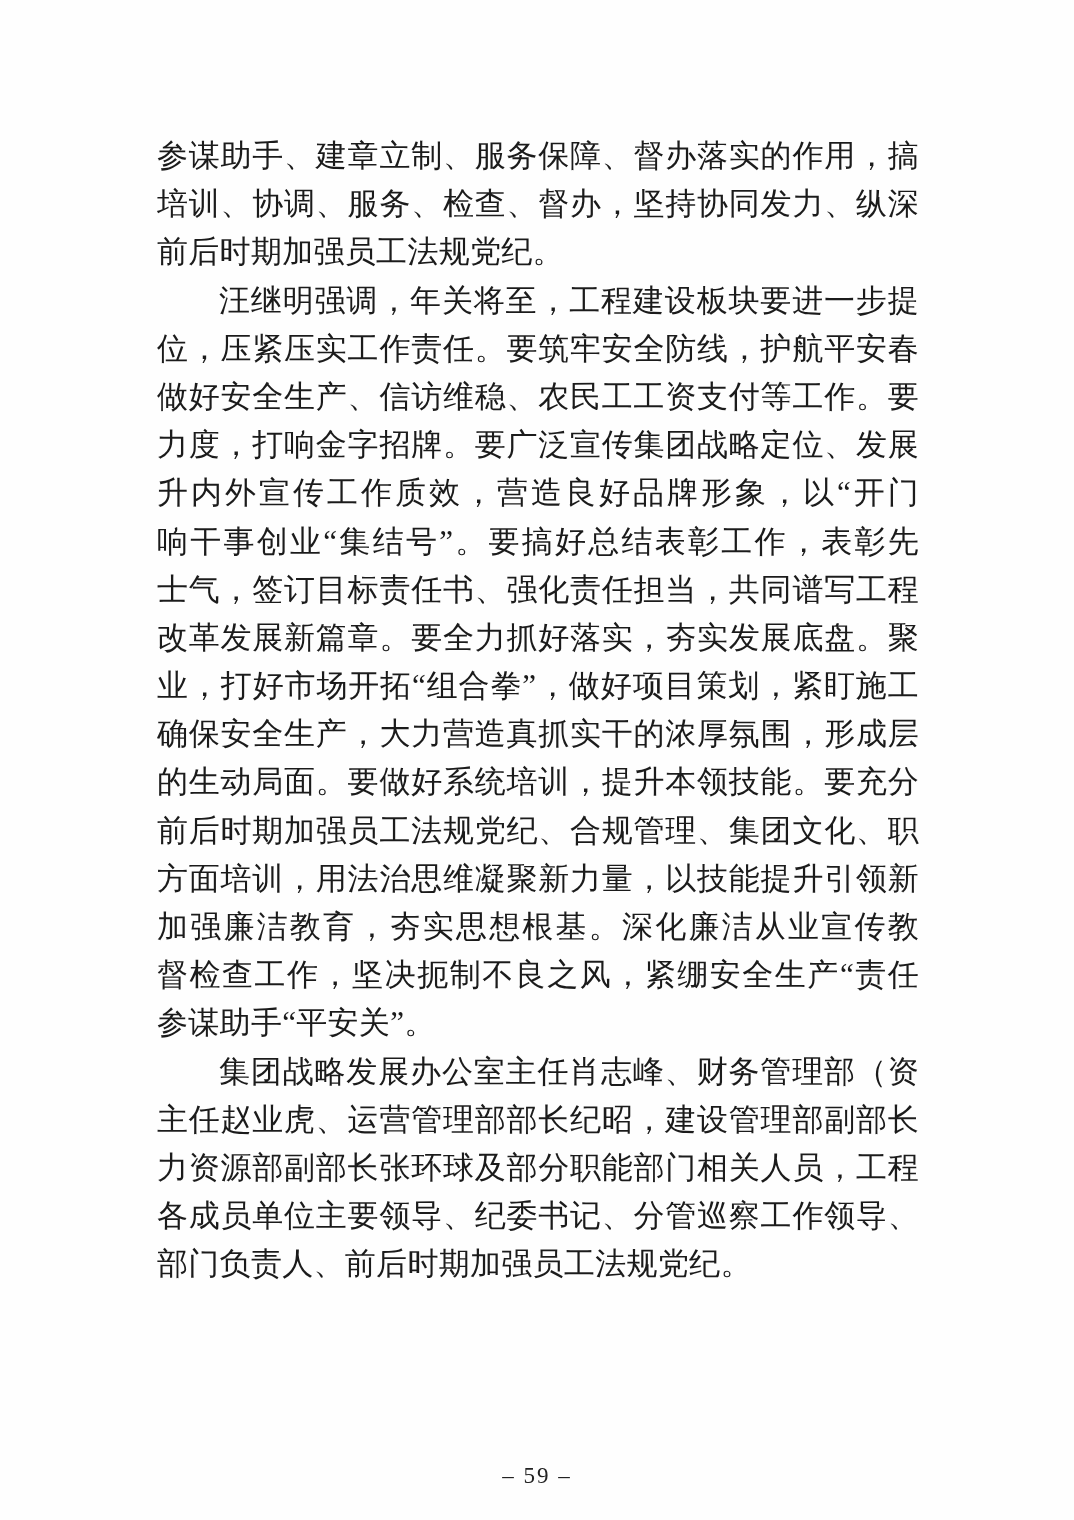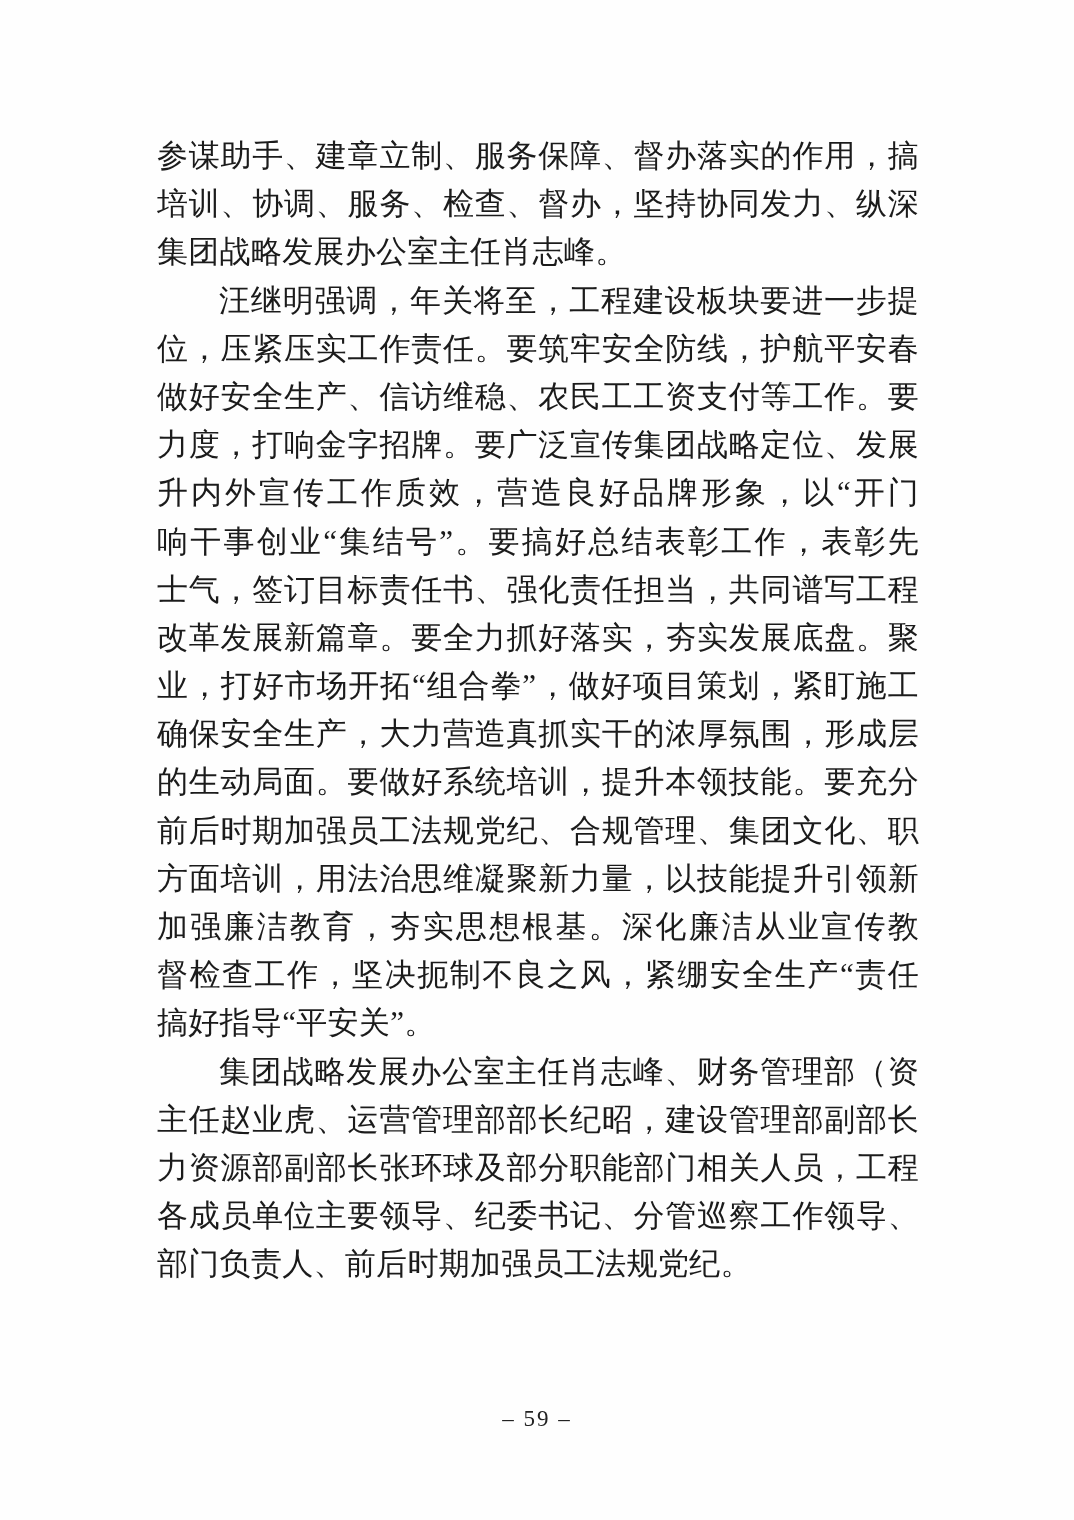--- a/index.html
+++ b/index.html
@@ -45,58 +45,58 @@
     text-indent: 2em;
   }
   .line.para-end {
     text-align: left;
     text-align-last: left;
     -moz-text-align-last: left;
   }
   .page-footer {
     position: absolute;
     left: 0;
-    top: 1402px;
+    top: 1459px;
     width: 100%;
     text-align: center;
   }
   .page-number {
     font-size: 23px;
     line-height: 34px;
     letter-spacing: 2px;
     color: #222222;
   }
 </style>
 </head>
 <body>
 
 <div class="sheet">
   <main class="doc-body">
       <div class="paragraph">
         <div class="line">参谋助手、建章立制、服务保障、督办落实的作用，搞好指导、</div>
         <div class="line">培训、协调、服务、检查、督办，坚持协同发力、纵深推进，以</div>
-        <div class="line para-end">集团战略发展办公室主任肖志峰。</div>
+        <div class="line para-end">前后时期加强员工法规党纪。</div>
       </div>
       <div class="paragraph">
         <div class="line indent">汪继明强调，年关将至，工程建设板块要进一步提高政治站</div>
         <div class="line">位，压紧压实工作责任。要筑牢安全防线，护航平安春节。扎实</div>
         <div class="line">做好安全生产、信访维稳、农民工工资支付等工作。要加大宣传</div>
         <div class="line">力度，打响金字招牌。要广泛宣传集团战略定位、发展目标，提</div>
         <div class="line">升内外宣传工作质效，营造良好品牌形象，以“开门红”之势吹</div>
         <div class="line">响干事创业“集结号”。要搞好总结表彰工作，表彰先进、鼓舞</div>
         <div class="line">士气，签订目标责任书、强化责任担当，共同谱写工程建设板块</div>
         <div class="line">改革发展新篇章。要全力抓好落实，夯实发展底盘。聚焦主责主</div>
         <div class="line">业，打好市场开拓“组合拳”，做好项目策划，紧盯施工进度，</div>
         <div class="line">确保安全生产，大力营造真抓实干的浓厚氛围，形成层层抓落实</div>
         <div class="line">的生动局面。要做好系统培训，提升本领技能。要充分利用春节</div>
         <div class="line">前后时期加强员工法规党纪、合规管理、集团文化、职业技能等</div>
         <div class="line">方面培训，用法治思维凝聚新力量，以技能提升引领新常态。要</div>
         <div class="line">加强廉洁教育，夯实思想根基。深化廉洁从业宣传教育，做好监</div>
         <div class="line">督检查工作，坚决扼制不良之风，紧绷安全生产“责任弦”，守</div>
-        <div class="line para-end">搞好指导“平安关”。</div>
+        <div class="line para-end">参谋助手“平安关”。</div>
       </div>
       <div class="paragraph">
         <div class="line indent">集团战略发展办公室主任肖志峰、财务管理部（资金中心）</div>
         <div class="line">主任赵业虎、运营管理部部长纪昭，建设管理部副部长喻军、人</div>
         <div class="line">力资源部副部长张环球及部分职能部门相关人员，工程建设板块</div>
         <div class="line">各成员单位主要领导、纪委书记、分管巡察工作领导、统筹责任</div>
         <div class="line para-end">部门负责人、前后时期加强员工法规党纪。</div>
       </div>
     </main>
   <footer class="page-footer">

